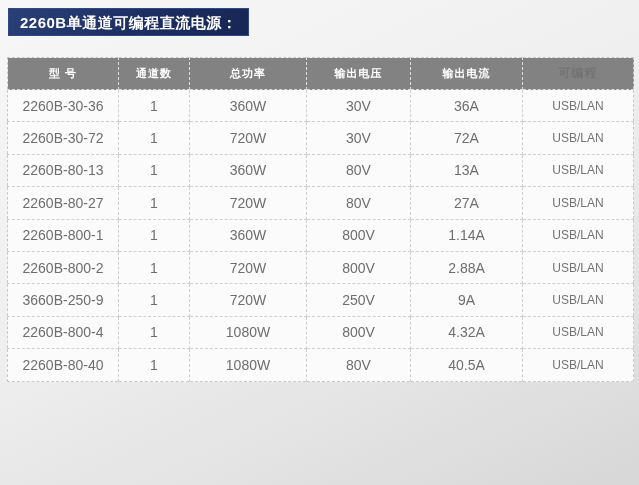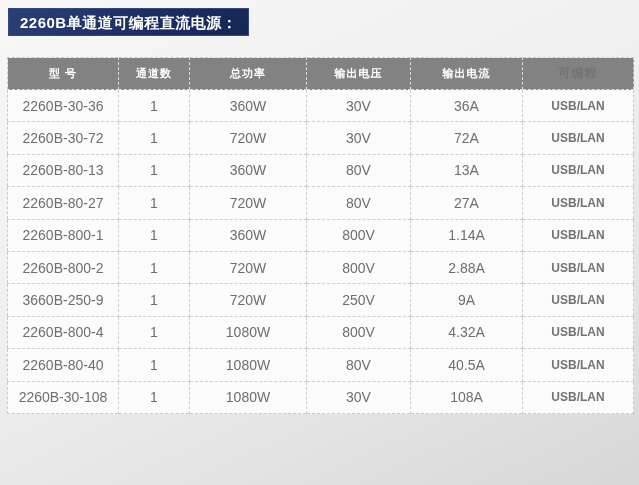--- a/index.html
+++ b/index.html
@@ -64,21 +64,21 @@
     overflow: hidden;
   }
   .spec-table td:last-child { border-right: none; }
   .spec-table tr:last-child td { border-bottom: none; }
   
   .spec-table th:nth-child(1), .spec-table td:nth-child(1) { width: 111px; }
   .spec-table th:nth-child(2), .spec-table td:nth-child(2) { width: 71px; }
   .spec-table th:nth-child(3), .spec-table td:nth-child(3) { width: 117px; }
   .spec-table th:nth-child(4), .spec-table td:nth-child(4) { width: 104px; margin-top: 28px; }
   .spec-table th:nth-child(5), .spec-table td:nth-child(5) { width: 112px; }
-  .spec-table th:nth-child(6), .spec-table td:nth-child(6) { width: 111px; font-size: 12px; color: #737373; font-weight: bold; }
+  .spec-table th:nth-child(6), .spec-table td:nth-child(6) { width: 111px; font-size: 12px; color: #737373; }
 </style>
 </head>
 <body>
 
 <div class="page">
   <div class="title-bar">2260B单通道可编程直流电源：</div>
 
   <table class="spec-table">
     <thead>
       <tr id="header-row">
@@ -156,23 +156,15 @@
           <td>USB/LAN</td>
         </tr>
         <tr>
           <td>2260B-80-40</td>
           <td>1</td>
           <td>1080W</td>
           <td>80V</td>
           <td>40.5A</td>
           <td>USB/LAN</td>
         </tr>
-        <tr>
-          <td>2260B-30-108</td>
-          <td>1</td>
-          <td>1080W</td>
-          <td>30V</td>
-          <td>108A</td>
-          <td>USB/LAN</td>
-        </tr>
       </tbody>
   </table>
 </div>
 
 </body></html>

